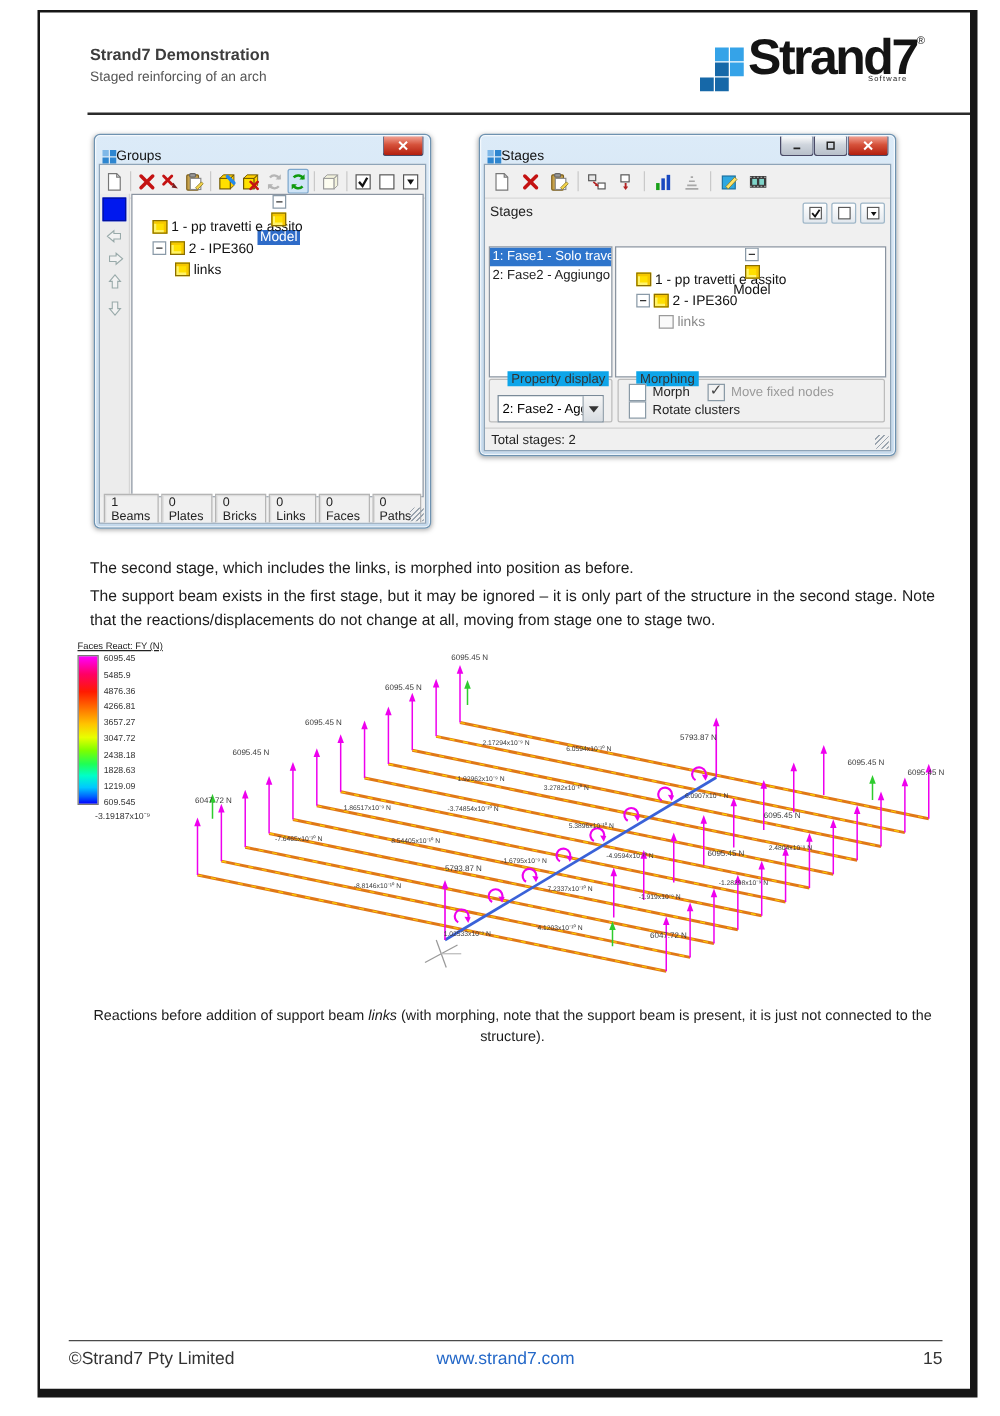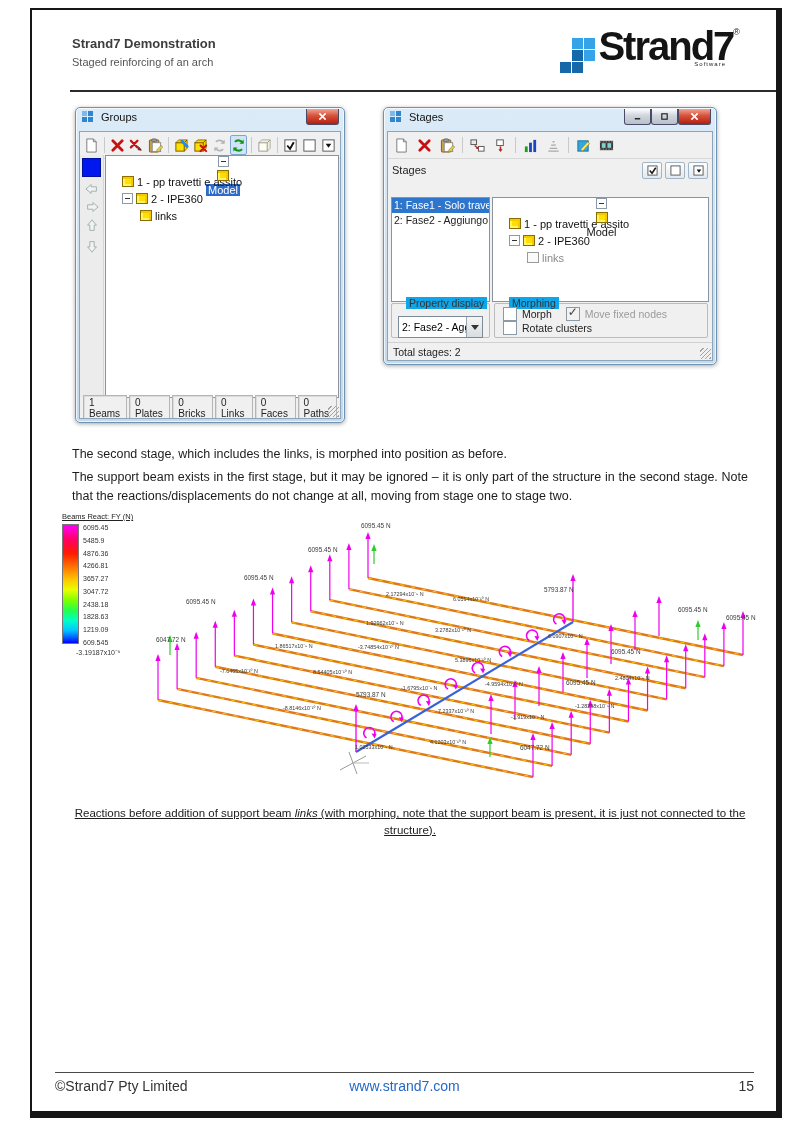--- a/index.html
+++ b/index.html
@@ -16,21 +16,21 @@
   .logo-mark{display:grid;grid-template-columns:repeat(3,11px);grid-template-rows:repeat(3,11px);gap:1px;margin-top:12px;margin-right:3px;}
   .sq{width:11px;height:11px;}
   .sq.l{background:#35A3E8;} .sq.d{background:#1668A8;} .sq.e{background:transparent;}
   .logo-text{font-size:40px;font-weight:bold;letter-spacing:-2px;color:#141414;line-height:1;position:relative;}
   .logo-reg{font-size:9px;vertical-align:top;position:relative;top:2px;font-weight:normal;}
   .logo-sub{position:absolute;right:12px;bottom:-1px;font-size:6px;letter-spacing:1px;color:#222;font-weight:normal;}
 
   
   .win{position:absolute;background:linear-gradient(#dcebf8,#c4d9ec);border:1px solid #6e92b0;border-radius:5px;
        box-shadow:0 1px 4px rgba(0,0,0,.35), inset 0 0 0 1px rgba(255,255,255,.7);box-sizing:border-box;padding:3px;}
-  .tbar{height:20px;display:flex;align-items:flex-start;gap:8px;padding:0 3px;position:relative;}
+  .tbar{height:20px;display:flex;align-items:flex-end;gap:0;padding:0 3px;position:relative;}
   .tbar .ttl{font-size:11px;color:#111;}
   .appico{display:grid;grid-template-columns:5px 5px;grid-template-rows:5px 5px;gap:1px;}
   .appico i{background:#2E86D0;} .appico i:nth-child(1){background:#7FB8E8;}
   .capbtns{position:absolute;right:2px;top:-2px;display:flex;}
   .capbtn{width:27px;height:16px;border:1px solid #4a4a66;border-top:none;border-radius:0 0 3px 3px;
           background:linear-gradient(#fdfdfd,#cfd5dd 45%,#b8c0ca);display:flex;align-items:center;justify-content:center;box-sizing:border-box;}
   .capbtn.close{width:33px;background:linear-gradient(#f2a394,#d6523b 45%,#b31f0e);}
   .capbtn svg{display:block;}
   .winbody{background:#F0F0F0;border:1px solid #8ea4b8;position:absolute;left:3px;right:3px;top:23px;bottom:3px;overflow:hidden;}
 
@@ -87,21 +87,21 @@
   .cb{width:12px;height:12px;border:1px solid #8a9aa6;background:#fff;position:relative;flex:0 0 auto;}
   .cb.on::after{content:"✓";position:absolute;left:1px;top:-3px;font-size:12px;color:#444;}
   .cb.dis{background:#f2f2f2;}
   .dimtx{color:#9a9a9a;}
   .sstatus{position:absolute;left:0;right:0;bottom:0;height:18px;background:#F0F0F0;border-top:1px solid #d0d0d0;
            display:flex;align-items:center;padding:0 5px;font-size:10.5px;color:#222;box-sizing:border-box;}
 
   
   .para{left:40px;width:676px;font-size:12.5px;color:#1c1c1c;line-height:1.5;}
   .para.just{text-align:justify;}
-  .caption{left:40px;width:676px;text-align:center;font-size:11.5px;color:#1c1c1c;line-height:1.45;text-decoration:underline;}
+  .caption{left:40px;width:676px;text-align:center;font-size:11.5px;color:#1c1c1c;line-height:1.45;}
 
   
   .fig{left:26px;top:498px;width:712px;height:296px;}
   .legend{position:absolute;left:4px;top:4px;width:120px;}
   .leg-title{font-size:7.5px;color:#222;text-decoration:underline;margin-bottom:3px;}
   .leg-body{display:flex;gap:4px;}
   .leg-bar{width:15px;height:118px;border:1px solid #777;
      background:linear-gradient(#FF00FF,#FF0066 12%,#FF1A00 24%,#FF7700 36%,#FFC400 46%,#E8FF00 55%,#7CFF00 64%,#1FFF55 73%,#00FFC8 81%,#00C8FF 89%,#0064FF 95%,#0000FF);}
   .leg-vals{height:122px;display:flex;flex-direction:column;justify-content:space-between;font-size:7px;color:#333;}
   .leg-min{font-size:7px;color:#333;margin-top:2px;margin-left:14px;}
@@ -618,21 +618,21 @@
         <text x="427" y="178" fill="#3a3a3a" font-size="5.4" font-family="&quot;Liberation Sans&quot;,sans-serif">-4.9594x10⁻¹⁰ N</text>
         <text x="557" y="172" fill="#3a3a3a" font-size="5.4" font-family="&quot;Liberation Sans&quot;,sans-serif">2.4804x10⁻⁹ N</text>
         <text x="343" y="182" fill="#3a3a3a" font-size="5.4" font-family="&quot;Liberation Sans&quot;,sans-serif">-1.6795x10⁻⁹ N</text>
         <text x="225" y="202" fill="#3a3a3a" font-size="5.4" font-family="&quot;Liberation Sans&quot;,sans-serif">-8.8146x10⁻¹⁰ N</text>
         <text x="380" y="205" fill="#3a3a3a" font-size="5.4" font-family="&quot;Liberation Sans&quot;,sans-serif">7.2337x10⁻¹⁰ N</text>
         <text x="517" y="200" fill="#3a3a3a" font-size="5.4" font-family="&quot;Liberation Sans&quot;,sans-serif">-1.28298x10⁻⁹ N</text>
         <text x="453" y="211" fill="#3a3a3a" font-size="5.4" font-family="&quot;Liberation Sans&quot;,sans-serif">-1.919x10⁻⁹ N</text>
         <text x="372" y="236" fill="#3a3a3a" font-size="5.4" font-family="&quot;Liberation Sans&quot;,sans-serif">4.1203x10⁻¹⁰ N</text>
       </svg>
     <div class="legend">
-      <div class="leg-title">Beams React: FY  (N)</div>
+      <div class="leg-title">Faces React: FY  (N)</div>
       <div class="leg-body">
         <div class="leg-bar"></div>
         <div class="leg-vals">
           <span>6095.45</span>
           <span>5485.9</span>
           <span>4876.36</span>
           <span>4266.81</span>
           <span>3657.27</span>
           <span>3047.72</span>
           <span>2438.18</span>

